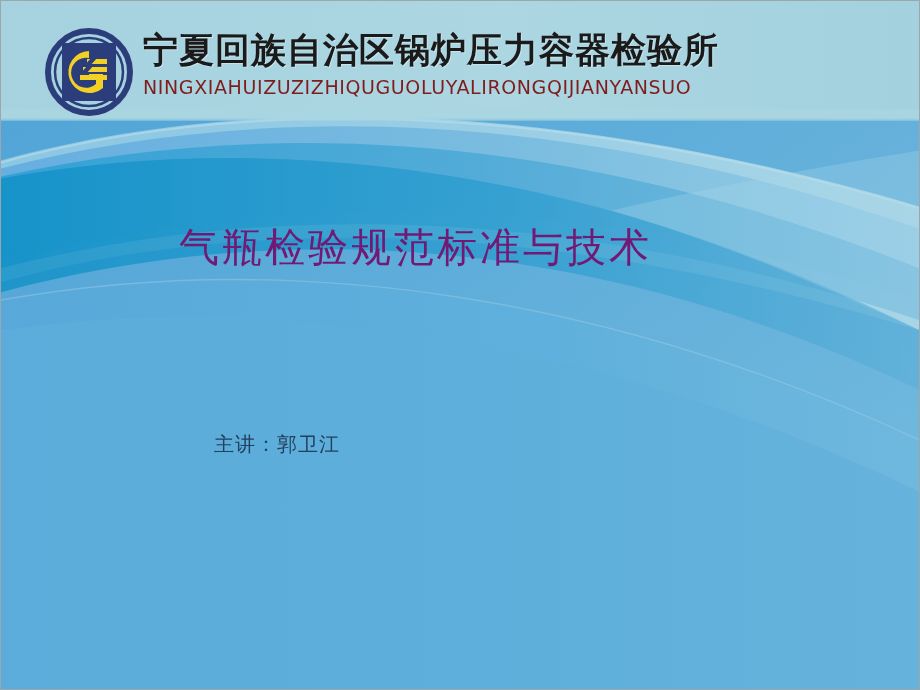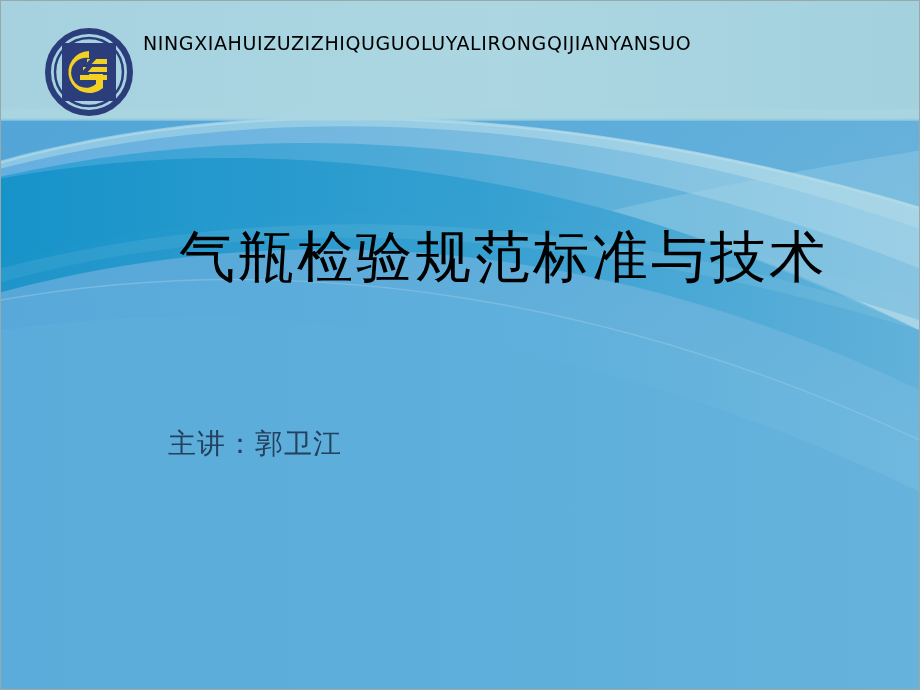--- a/index.html
+++ b/index.html
@@ -60,52 +60,53 @@
     letter-spacing: 1px;
     color: #1a1a1a;
     line-height: 1.25;
     white-space: nowrap;
     text-shadow: 1px 1px 0 rgba(255,255,255,0.35);
   }
   .org-name-py {
     font-family: "DejaVu Sans", "Liberation Sans", sans-serif;
     font-size: 19px;
     letter-spacing: 0.6px;
-    color: #000000;
+    color: #7f1d1d;
     margin-top: 3px;
     white-space: nowrap;
   }
 
   
   .slide-title {
     position: absolute;
     left: 178px;
     top: 219px;
     font-family: Liberation Serif, serif;
-    font-size: 56px;
+    font-size: 40px;
     letter-spacing: 3px;
-    color: #000000;
+    color: #701a75;
     white-space: nowrap;
     z-index: 6;
   }
 
   
   .subtitle-block {
     position: absolute;
     left: 167px;
     top: 424px;
     z-index: 6;
   }
   .subtitle-line {
     font-family: "DejaVu Serif", "Liberation Serif", serif;
-    font-size: 28px;
+    font-size: 20px;
     line-height: 38px;
     letter-spacing: 1px;
     color: #23405e;
     white-space: nowrap;
+    margin-left: 46px;
   }
 </style>
 </head>
 <body>
 
 <div id="slide">
 
   <svg id="bg-art" viewBox="0 0 920 690" preserveAspectRatio="none">
     <defs>
       <linearGradient id="gHeader" x1="0" y1="0" x2="1" y2="0">
@@ -184,20 +185,21 @@
         <rect x="42" y="31" width="20" height="5" fill="#f2d024"></rect>
         <rect x="38" y="39" width="24" height="5" fill="#f2d024"></rect>
         <rect x="35" y="47" width="27" height="5" fill="#f2d024"></rect>
 
         <polygon points="47,29 53,29 44,39 38,39" fill="#2c3d7b"></polygon>
         <polygon points="43,37 49,37 40,47 34,47" fill="#2c3d7b"></polygon>
       </svg>
     </div>
 
     <div class="org-text">
+      <div class="org-name-cn">宁夏回族自治区锅炉压力容器检验所</div>
       <div class="org-name-py">NINGXIAHUIZUZIZHIQUGUOLUYALIRONGQIJIANYANSUO</div>
     </div>
   </div>
 
   <div class="slide-title">气瓶检验规范标准与技术</div>
 
   <div class="subtitle-block">
     <div class="subtitle-line">主讲：郭卫江</div>
   </div>
 

